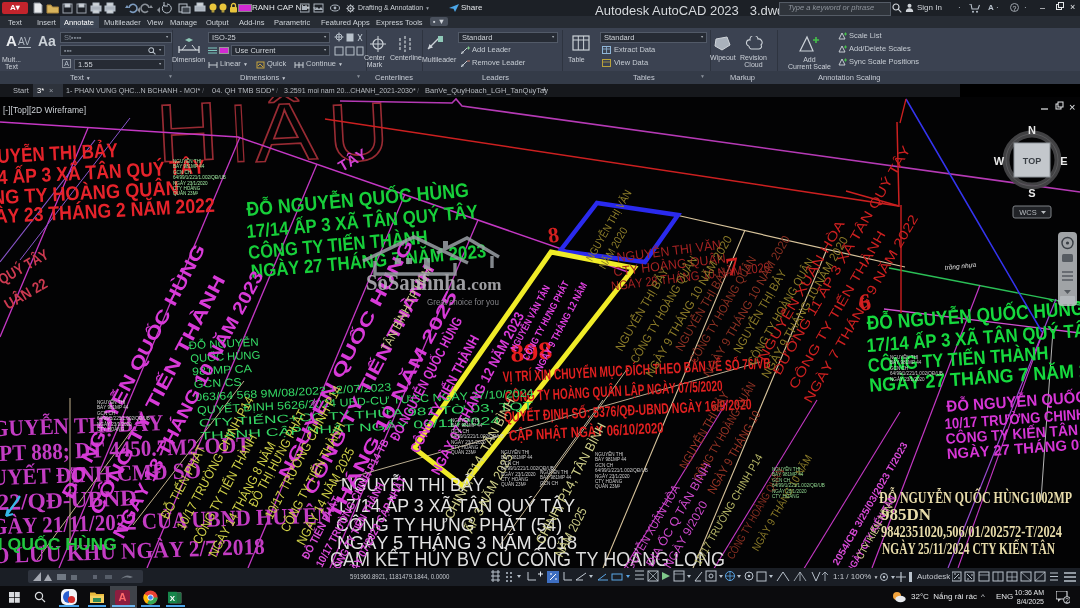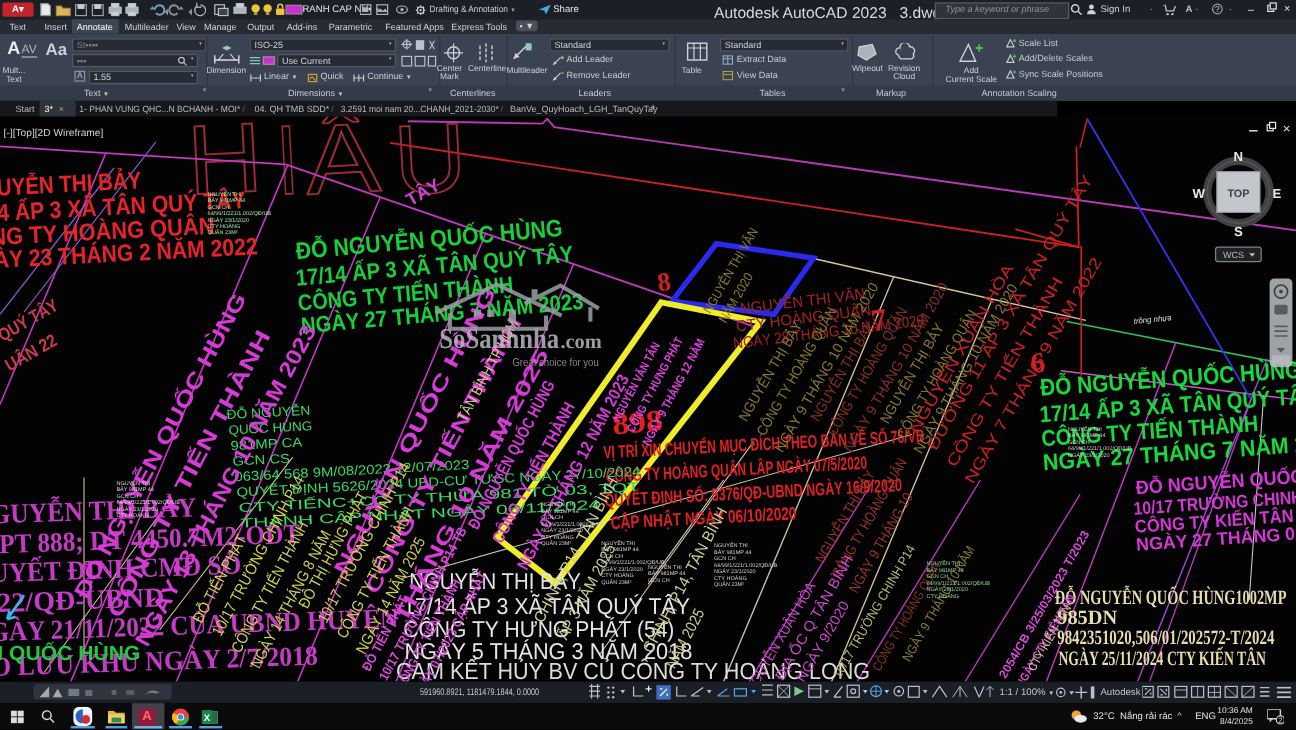--- a/index.html
+++ b/index.html
@@ -4,21 +4,21 @@
 <style>
   * { margin:0; padding:0; box-sizing:border-box; }
   html,body { width:1080px; height:608px; overflow:hidden; background:#000; font-family:"Liberation Sans", sans-serif; }
   .abs { position:absolute; }
   #page { position:relative; width:1080px; height:608px; background:#000; }
   
   #titlebar { left:0; top:0; width:1080px; height:16px; background:#1c2026; color:#c9cdd2; font-size:8px; }
   #menurow { left:0; top:16px; width:1080px; height:12px; background:#272c34; color:#ced3d9; font-size:7.5px; }
   #ribbon { left:0; top:28px; width:1080px; height:56px; background:#3b4251; }
   #panelstrip { left:0; top:71px; width:1080px; height:13px; background:#343b48; color:#c6cbd4; font-size:7.5px; }
-  #filetabs { left:0; top:84px; width:881px; height:13px; background:#16181c; color:#b6bac0; font-size:7.5px;padding-left:42px; }
+  #filetabs { left:0; top:84px; width:960px; height:13px; background:#16181c; color:#b6bac0; font-size:7.5px;padding-left:42px; }
   #statusrow { left:0; top:568px; width:1080px; height:18px; background:#1a1e25; color:#c4c8ce; font-size:8px; }
   #taskbar { left:0; top:586px; width:1080px; height:22px; background:#0b0b0d; color:#dfe1e3; font-size:8px; }
   .combo { position:absolute; background:#262b34; border:1px solid #525a68; color:#cfd3d9; font-size:7.5px; line-height:9px; padding-left:3px; }
   .combo:after { content:"▼"; transform:scale(0.62); transform-origin:right top; position:absolute; right:2px; top:1px; font-size:6px; color:#aab0b8; }
   .rsep { position:absolute; top:2px; width:1px; height:52px; background:#2e3440; }
   .icotxt { position:absolute; color:#ccd1d8; font-size:7px; text-align:center; }
   .g { color:#b9c2cc; }
 </style>
 </head>
 <body>

